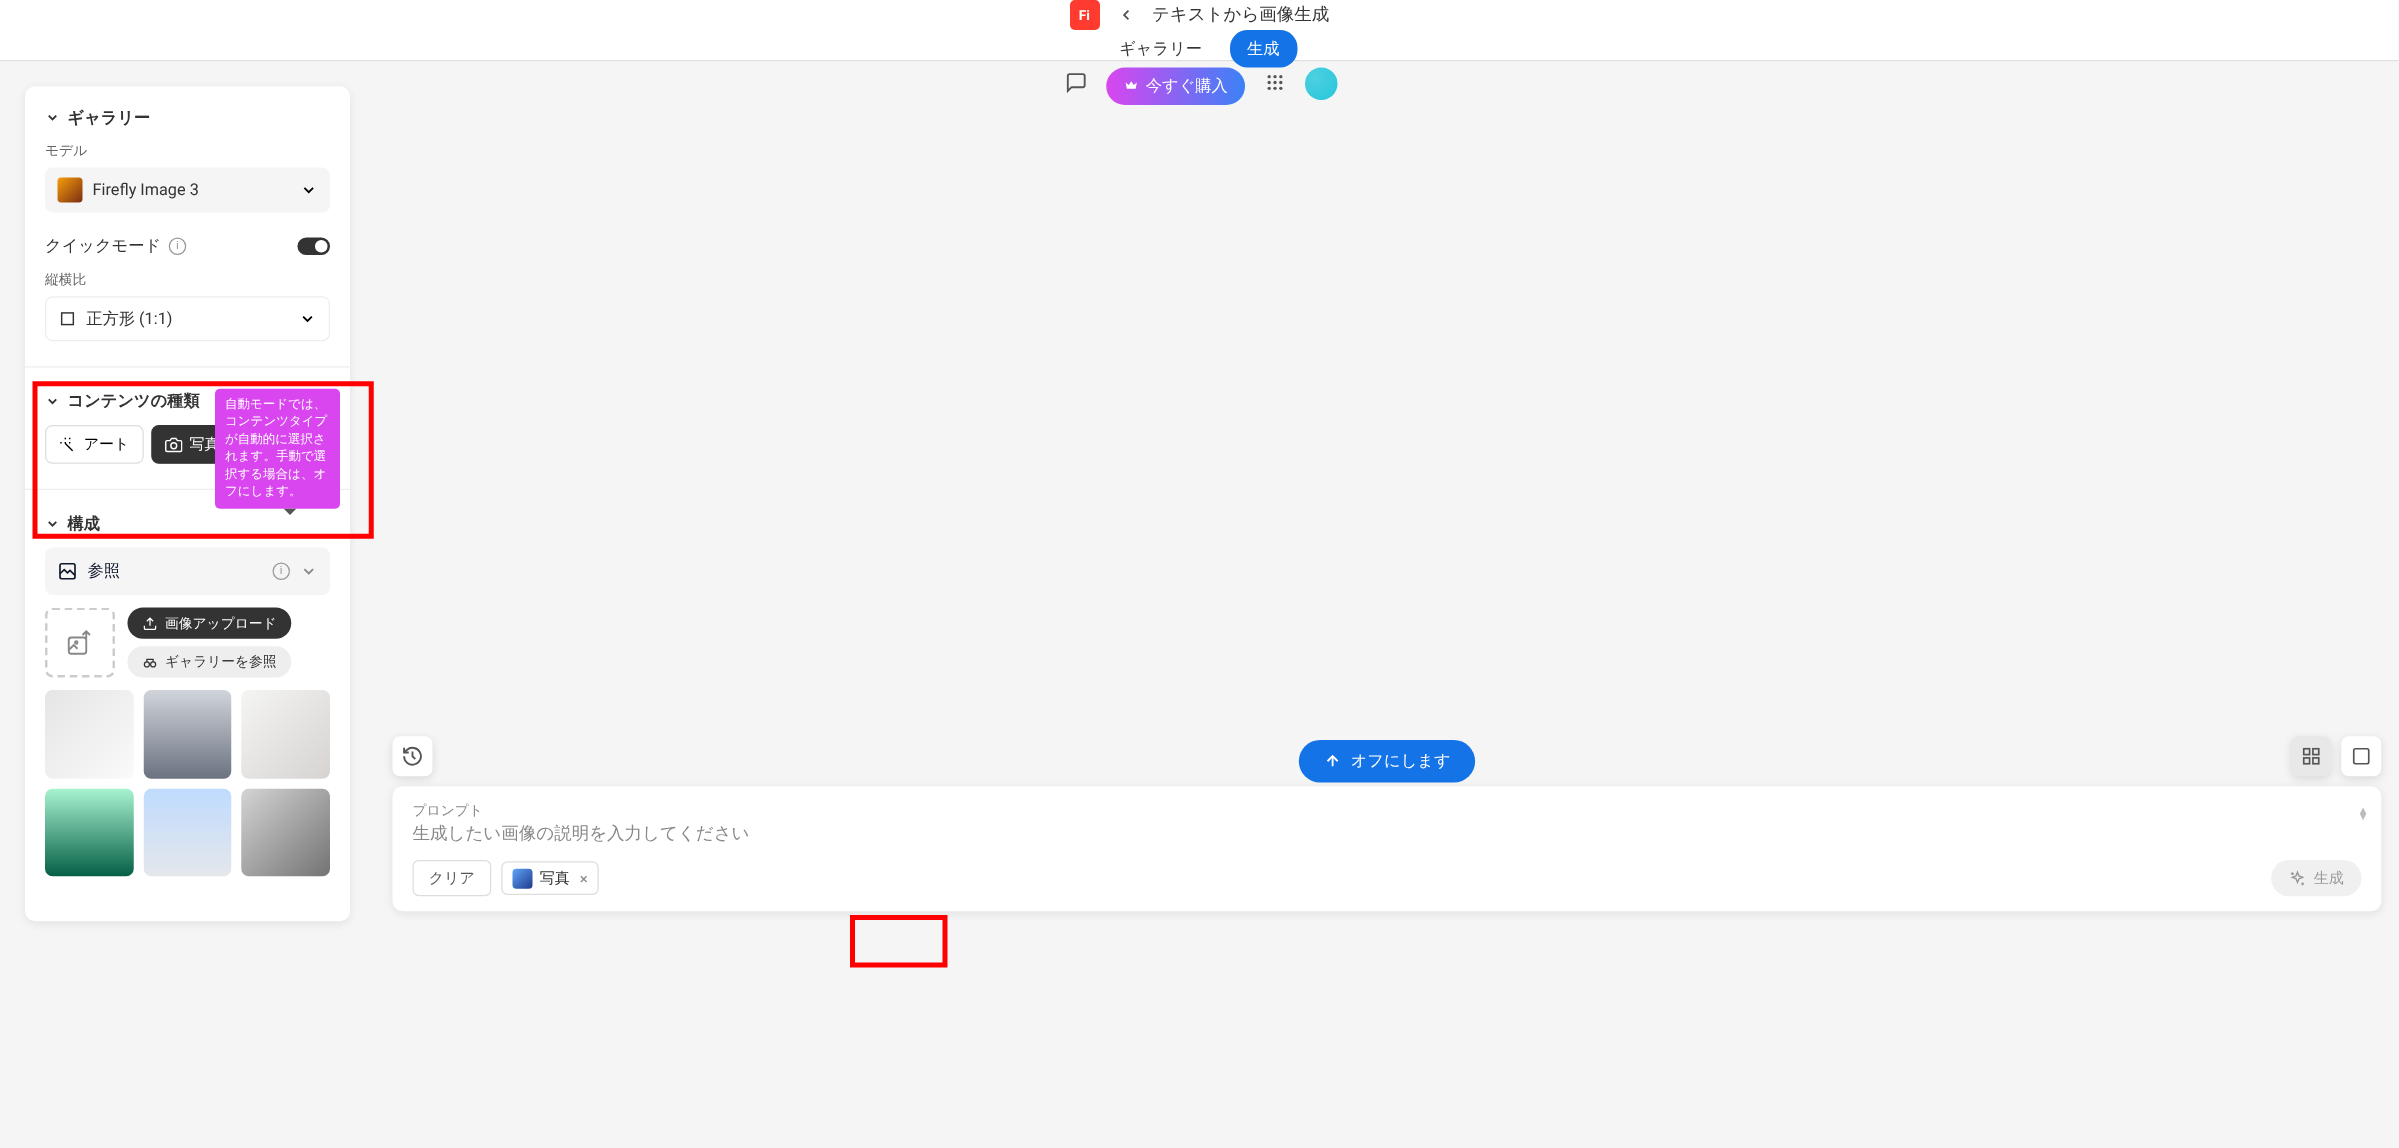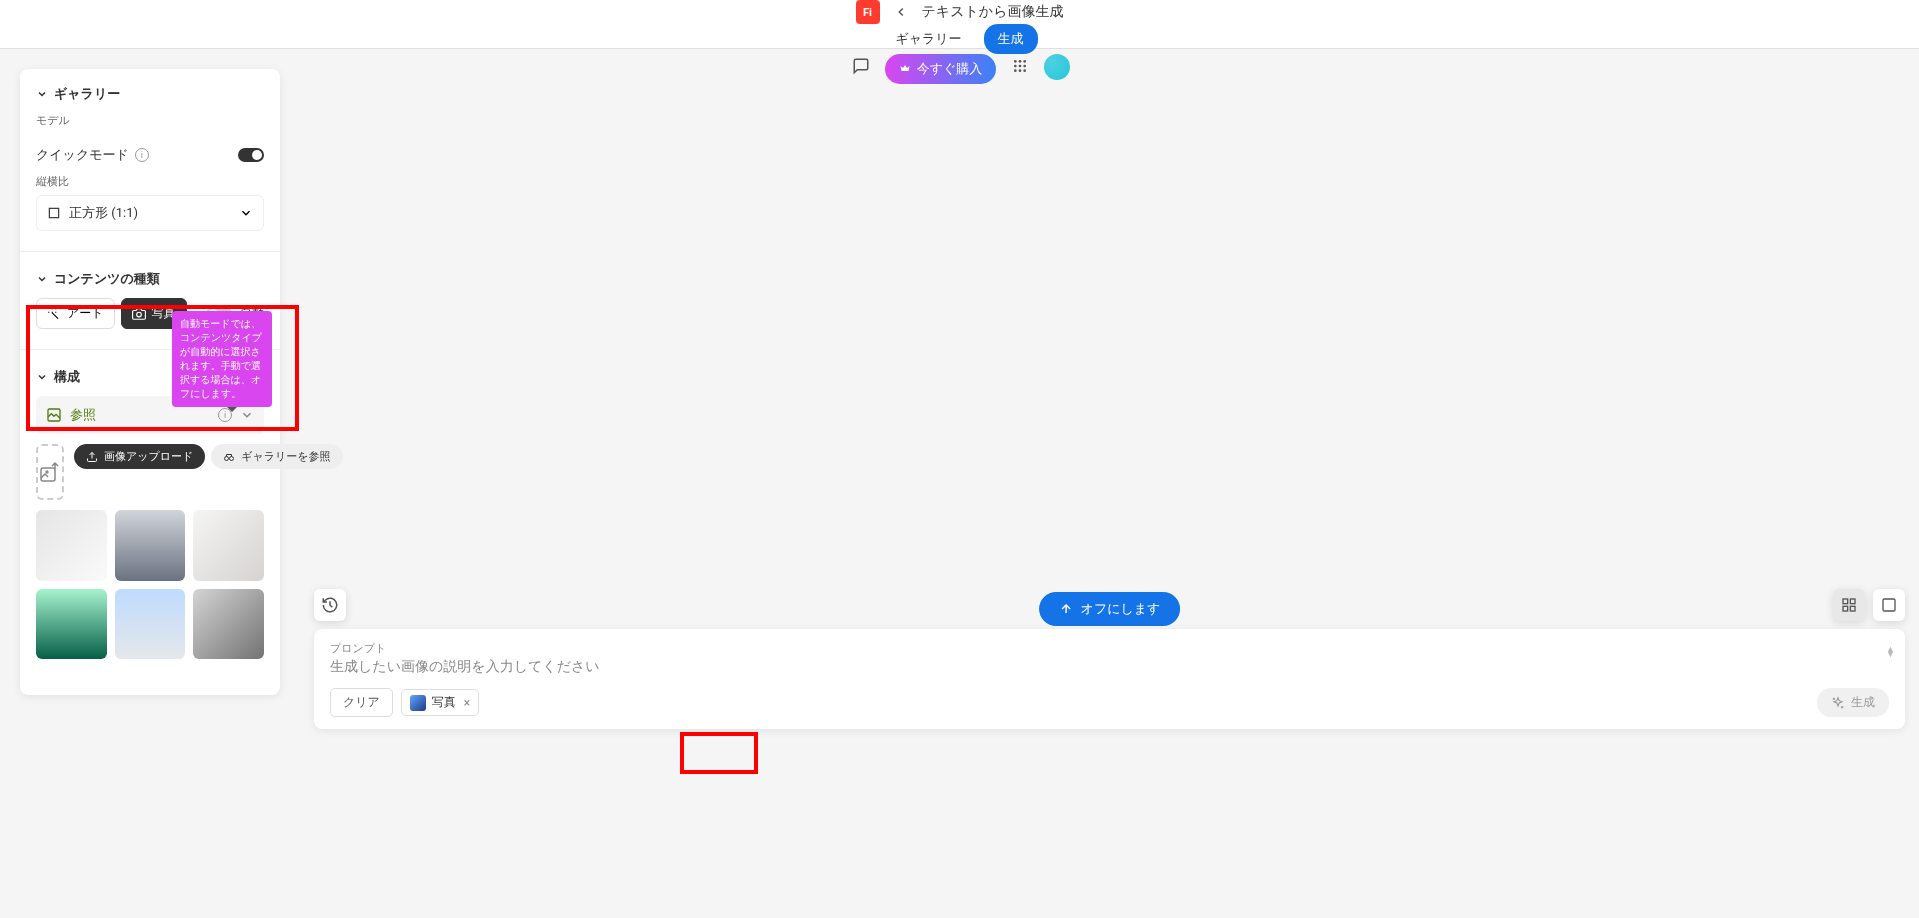--- a/index.html
+++ b/index.html
@@ -42,26 +42,26 @@
 .content-type-row { display: flex; align-items: center; gap: 6px; }
 .ct-btn { display: flex; align-items: center; gap: 6px; padding: 6px 10px; border-radius: 6px; font-size: 12px; cursor: pointer; border: 1px solid #ddd; background: #fff; }
 .ct-btn.active { background: #333; color: #fff; border-color: #333; }
 .auto-group { display: flex; align-items: center; gap: 8px; margin-left: auto; }
 .auto-label { font-size: 12px; color: #333; }
 
 .tooltip { position: absolute; left: 172px; top: 262px; width: 100px; background: #d946ef; color: #fff; font-size: 10px; padding: 6px 8px; border-radius: 4px; z-index: 10; line-height: 1.4; }
 .tooltip::after { content: ''; position: absolute; bottom: -5px; left: 55px; width: 0; height: 0; border-left: 5px solid transparent; border-right: 5px solid transparent; border-top: 5px solid #555; }
 
 .ref-box { background: #f5f5f5; border-radius: 6px; padding: 10px; display: flex; align-items: center; justify-content: space-between; }
-.ref-label { display: flex; align-items: center; gap: 8px; font-size: 13px; color: #4d7c0f; }
+.ref-label { display: flex; align-items: center; gap: 8px; font-size: 13px; color: #0f172a; }
 .ref-right { display: flex; align-items: center; gap: 8px; color: #888; }
 
 .upload-area { display: flex; gap: 10px; margin-top: 10px; align-items: flex-start; }
 .upload-box { width: 56px; height: 56px; border: 2px dashed #ccc; border-radius: 6px; display: flex; align-items: center; justify-content: center; color: #888; flex-direction: column; gap: 2px; }
-.upload-buttons { display: flex; flex-direction: row; gap: 6px; }
+.upload-buttons { display: flex; flex-direction: column; gap: 6px; }
 .pill-btn { background: #333; color: #fff; padding: 5px 12px; border-radius: 14px; font-size: 11px; display: flex; align-items: center; gap: 6px; cursor: pointer; white-space: nowrap; }
 .pill-btn.light { background: #eee; color: #333; }
 
 .thumb-grid { display: grid; grid-template-columns: repeat(3, 1fr); gap: 8px; margin-top: 10px; }
 .thumb { aspect-ratio: 1; border-radius: 6px; background-size: cover; cursor: pointer; }
 
 .canvas-area { position: absolute; left: 300px; right: 0; top: 0; bottom: 0; }
 
 .history-btn { position: absolute; left: 14px; top: 540px; width: 32px; height: 32px; background: #fff; border-radius: 6px; box-shadow: 0 2px 8px rgba(0,0,0,0.12); display: flex; align-items: center; justify-content: center; cursor: pointer; color: #555; }
 .view-btns { position: absolute; right: 14px; top: 540px; display: flex; gap: 8px; }
@@ -131,20 +131,29 @@
 
   <div class="sidebar">
     <div class="section">
       <div class="section-header">
         <svg class="chevron" viewBox="0 0 24 24" fill="none" stroke="currentColor" stroke-width="3">
             <polyline points="6 9 12 15 18 9"></polyline>
           </svg>
         <span>ギャラリー</span>
       </div>
       <div class="label">モデル</div>
+      <div class="select-box">
+        <div class="select-content">
+          <div class="model-thumb"></div>
+          <span>Firefly Image 3</span>
+        </div>
+        <svg width="14" height="14" viewBox="0 0 24 24" fill="none" stroke="currentColor" stroke-width="2.5">
+            <polyline points="6 9 12 15 18 9"></polyline>
+          </svg>
+      </div>
       <div class="row" style="margin-top:18px;">
         <div class="row-label">
           <span>クイックモード</span>
           <span class="info-icon">i</span>
         </div>
         <div class="toggle on"></div>
       </div>
       <div class="label">縦横比</div>
       <div class="select-box" style="background:#fff; border:1px solid #eee;">
         <div class="select-content">

